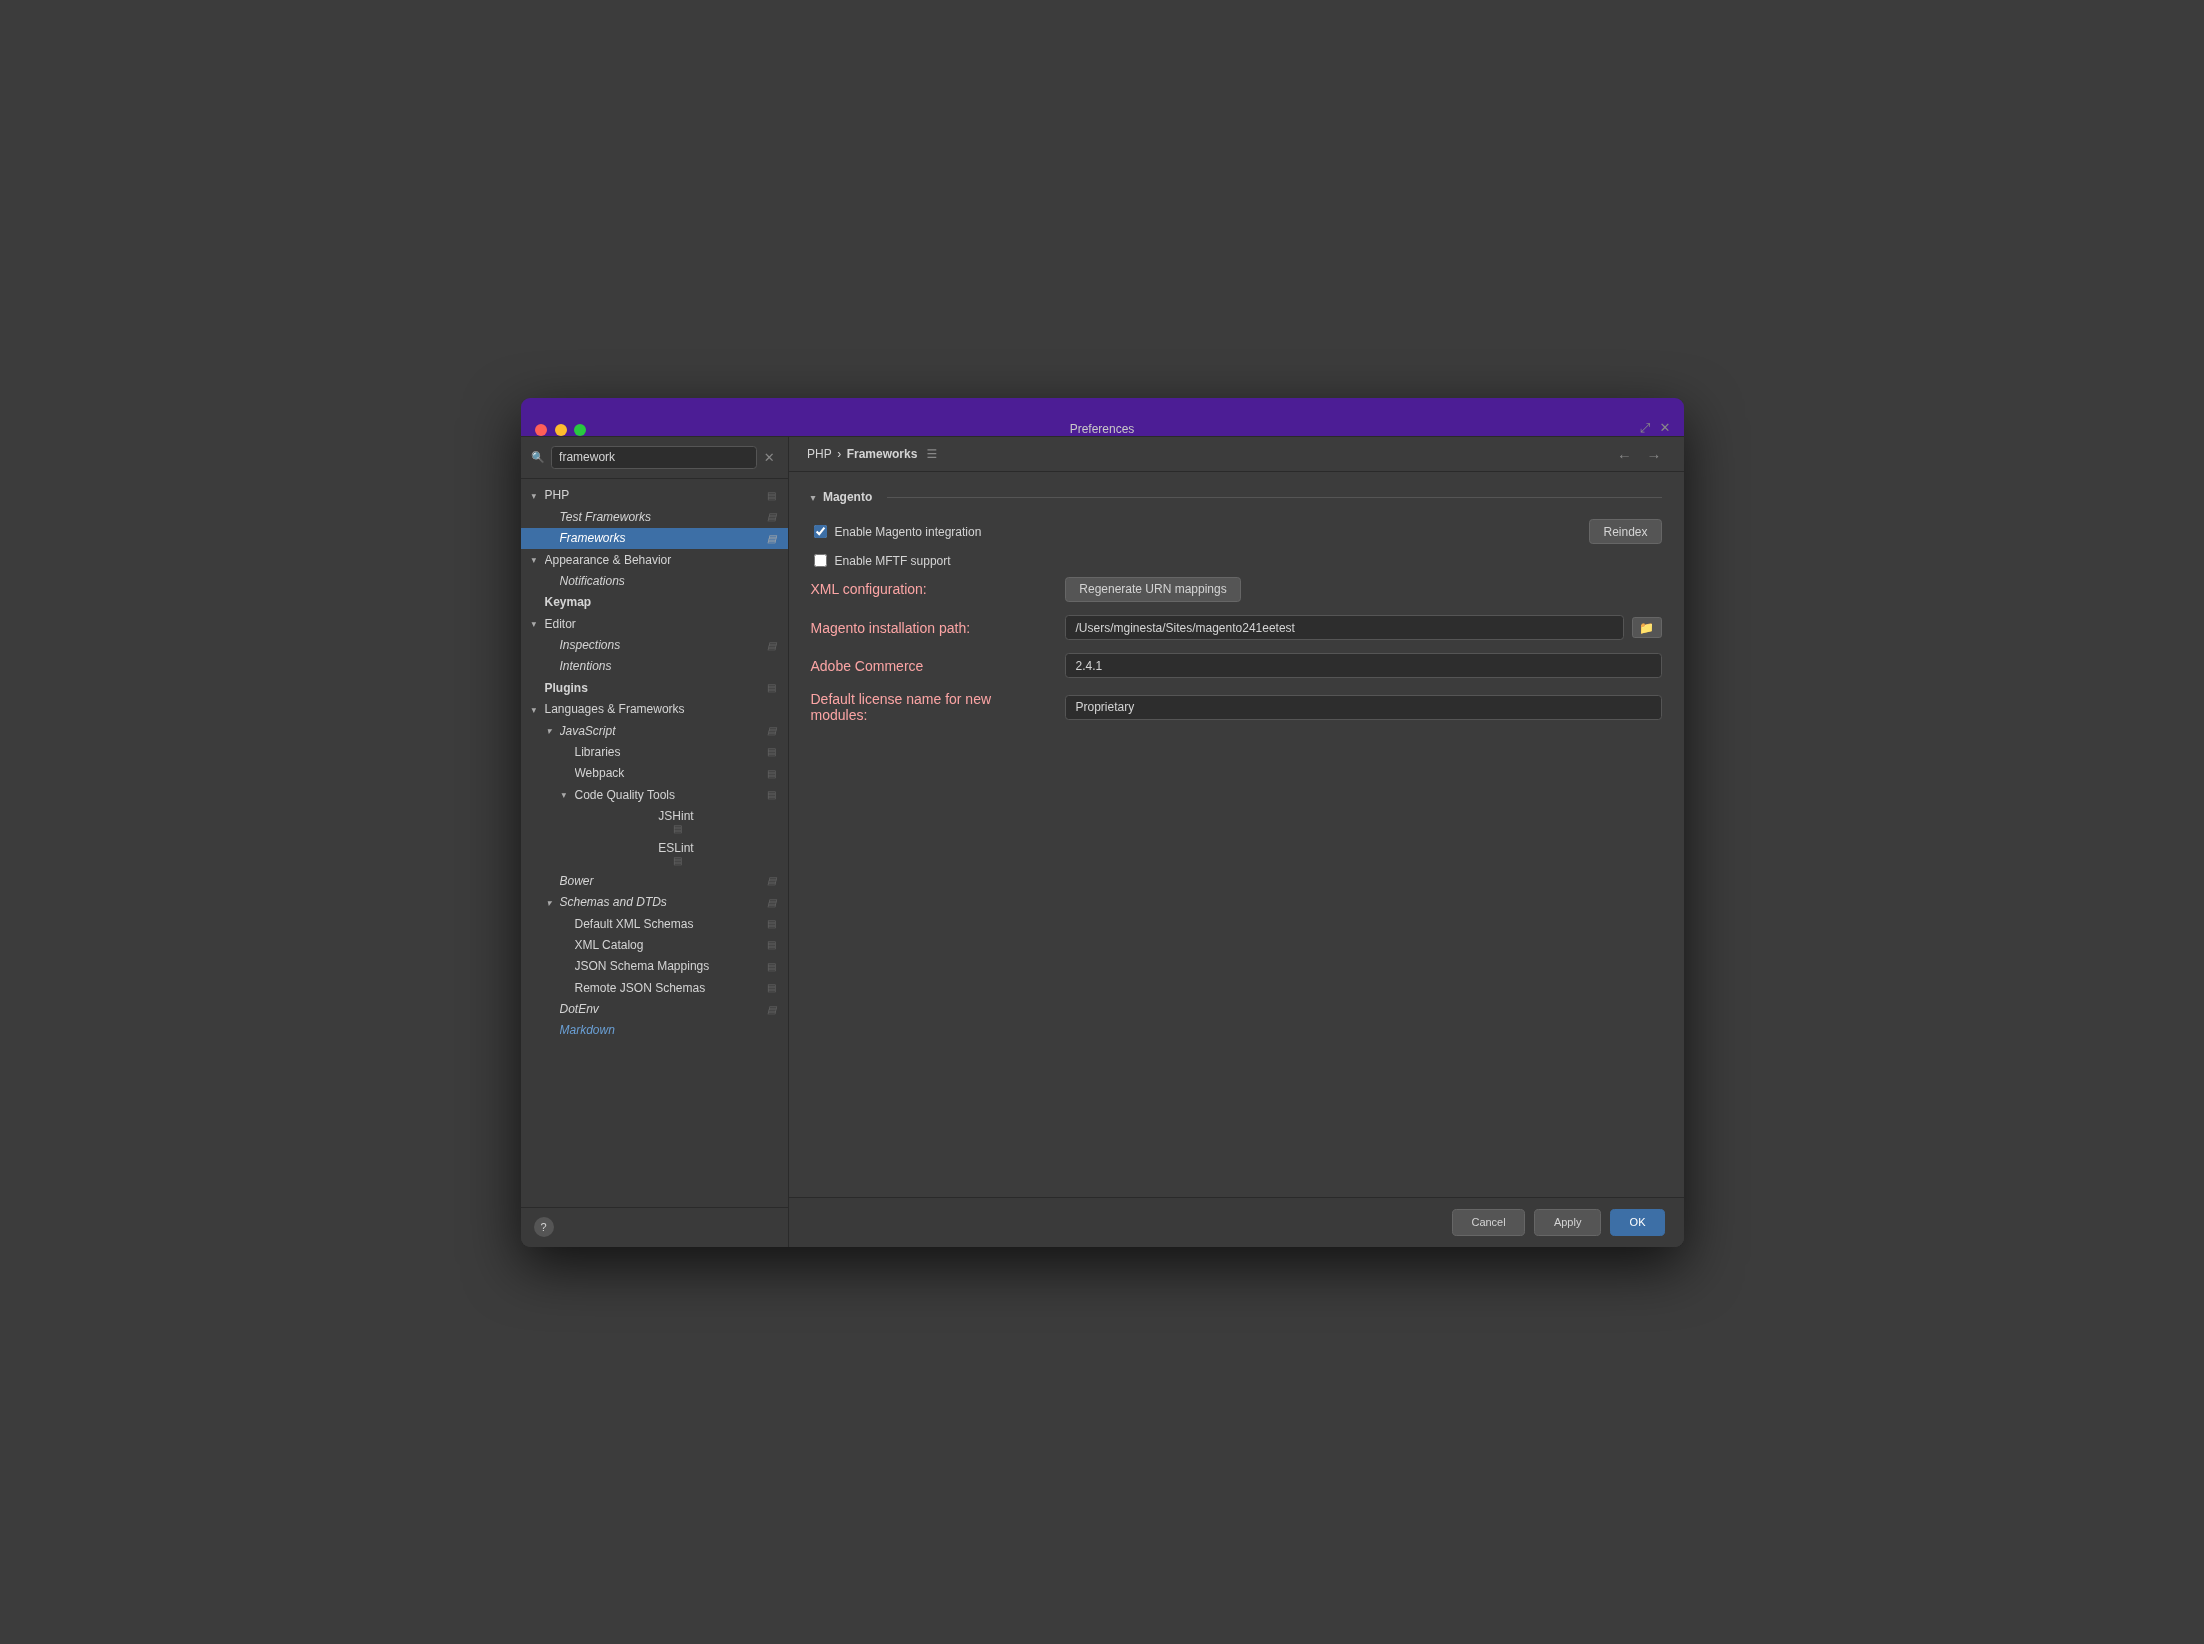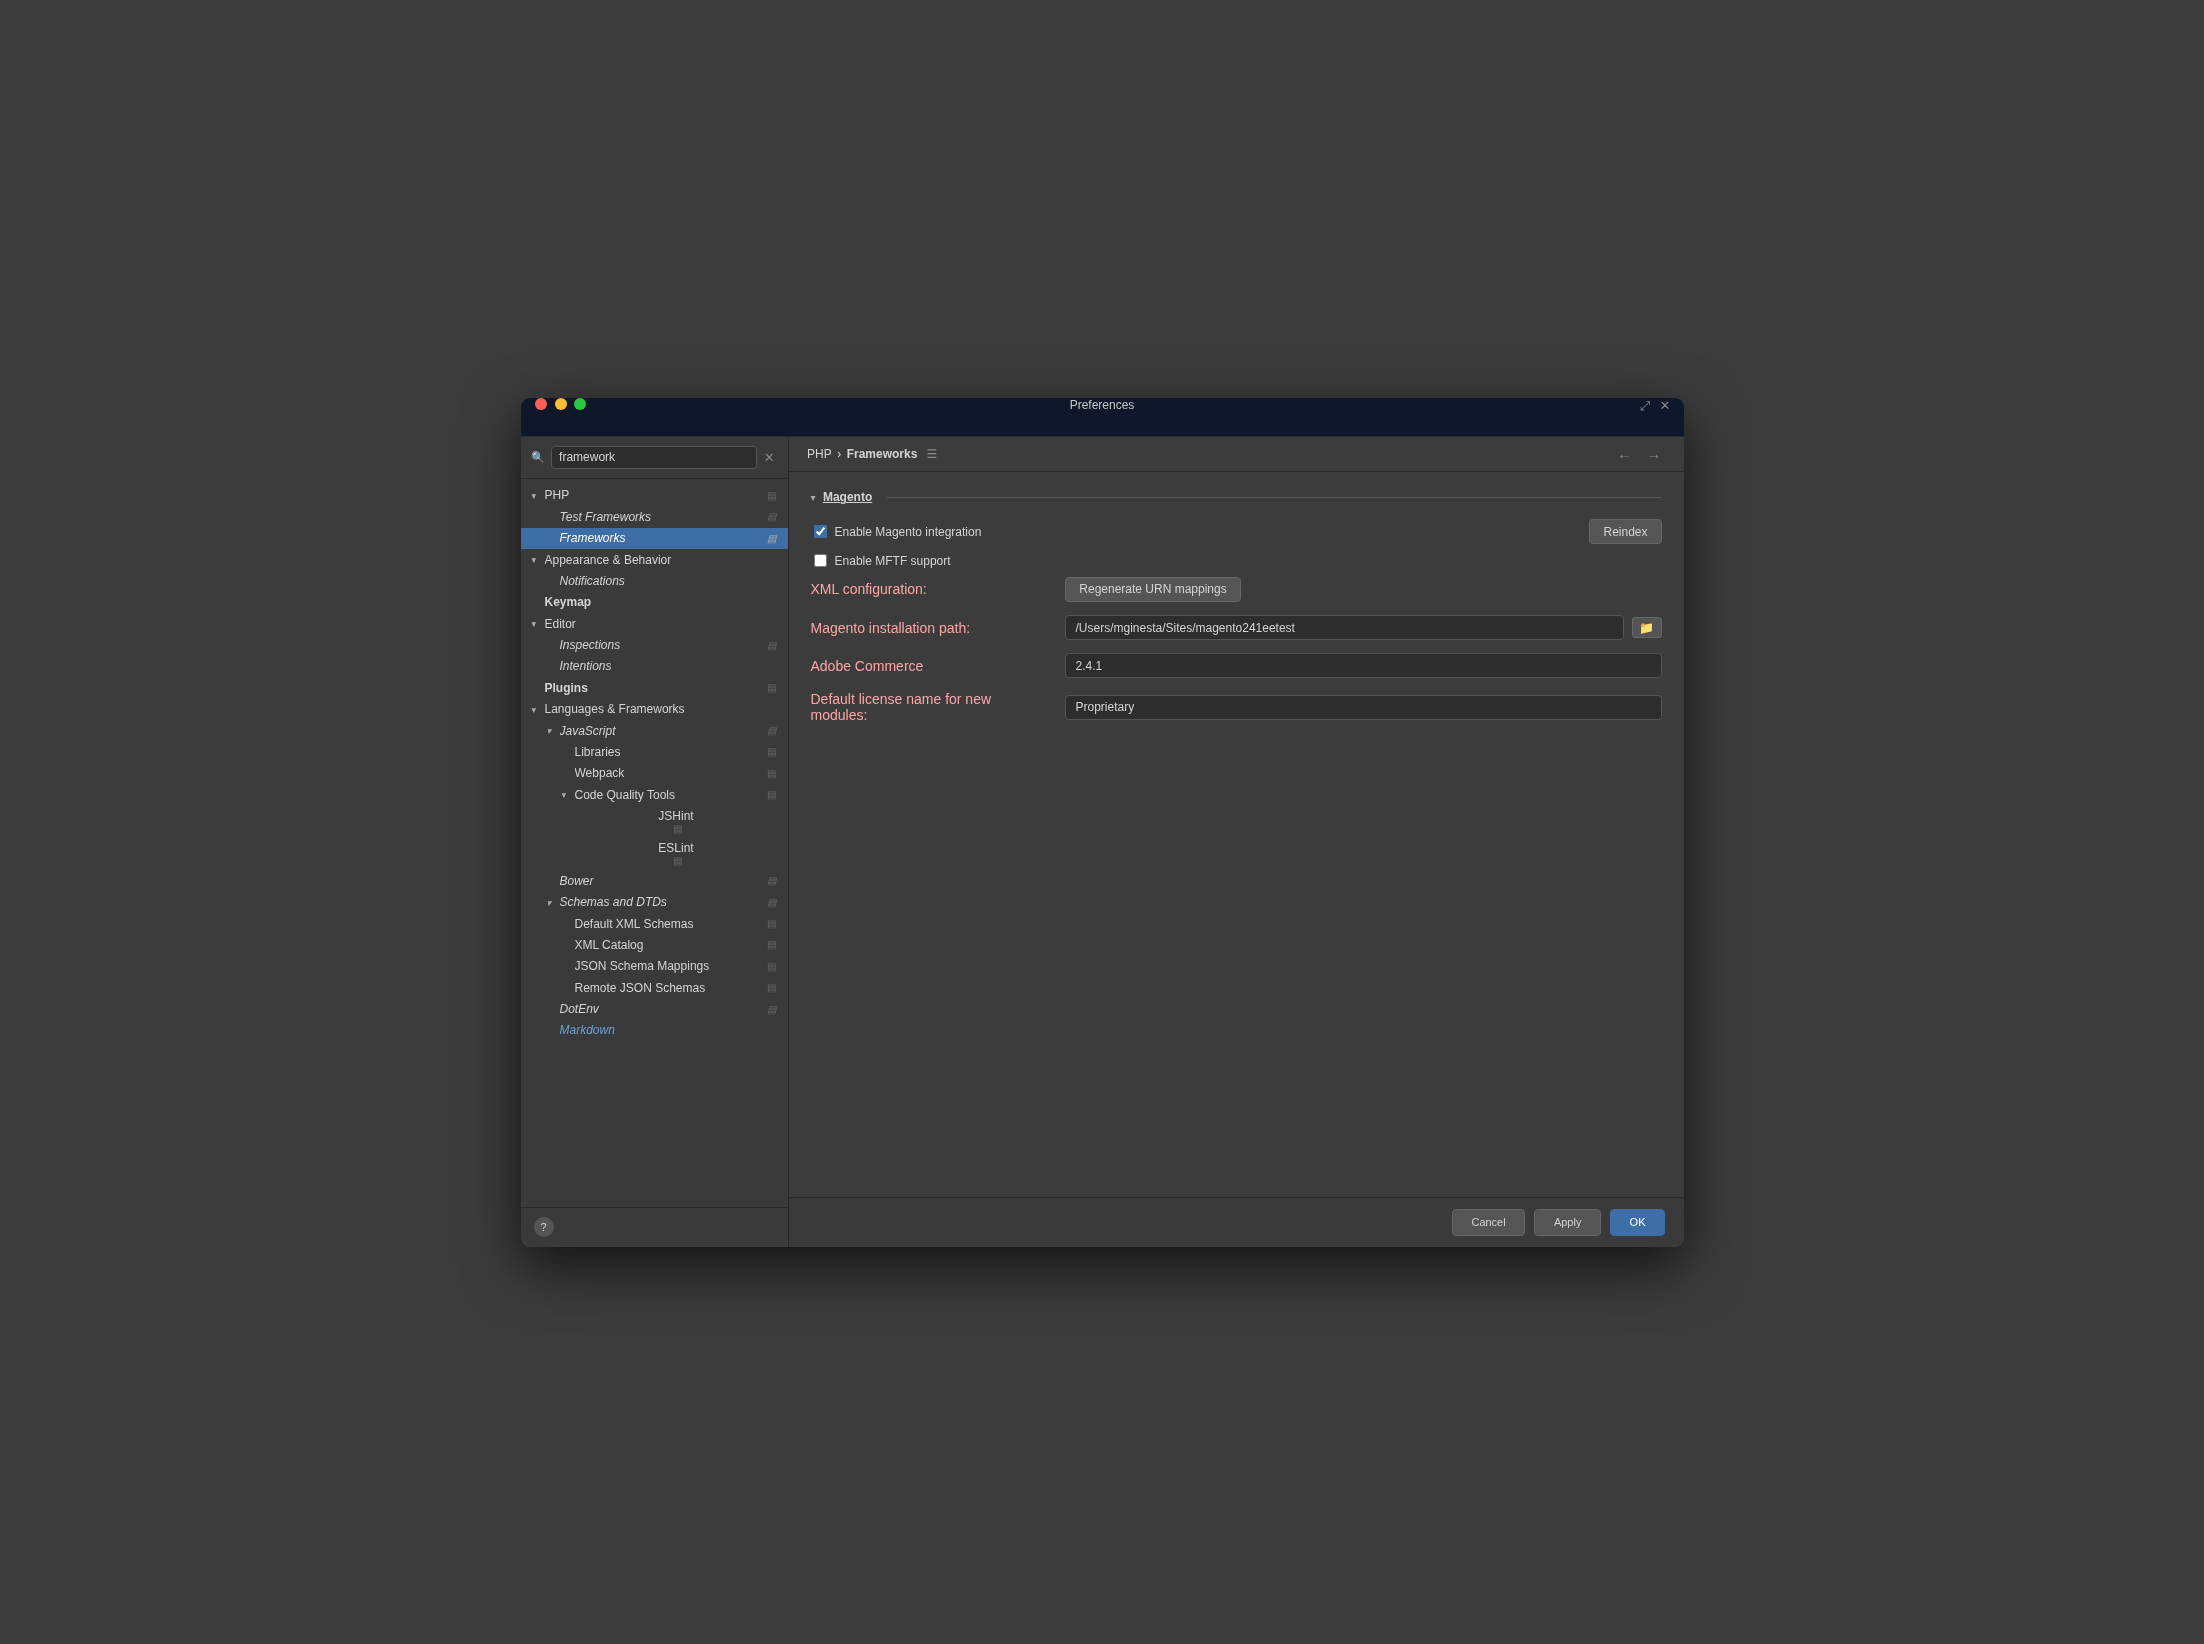--- a/index.html
+++ b/index.html
@@ -18,24 +18,24 @@
       height: 849px;
       background: #3c3c3c;
       border-radius: 9.2px;
       box-shadow: 0 18.5px 55px rgba(0,0,0,0.7);
       display: flex;
       flex-direction: column;
       overflow: hidden;
     }
     
     .titlebar {
-      background: #0f172a;
+      background: #4c1d95;
       height: 39px;
       display: flex;
-      align-items: flex-start;
+      align-items: flex-end;
       justify-content: center;
       position: relative;
       flex-shrink: 0;
       border-bottom: 0.9px solid #2a2a2a;
     }
     .titlebar-buttons {
       position: absolute;
       left: 14.8px;
       display: flex;
       gap: 7.4px;
@@ -221,21 +221,20 @@
     }
     .section-arrow {
       color: #aaa;
       font-size: 10px;
       cursor: pointer;
     }
     .section-title {
       font-weight: 600;
       color: #d4d4d4;
       font-size: 12px;
-      text-decoration: underline;
     }
     .section-divider {
       flex: 1;
       height: 0.9px;
       background: #555;
       margin-left: 7.4px;
     }
     
     .checkbox-row {
       display: flex;

